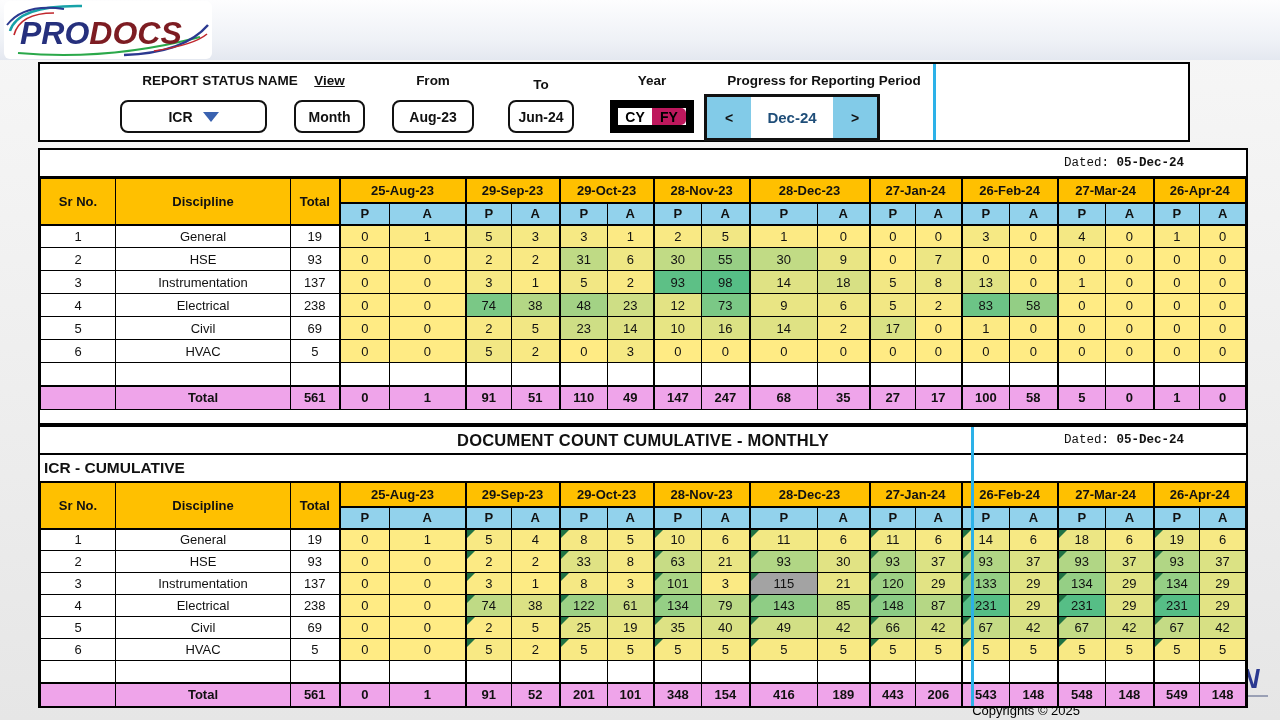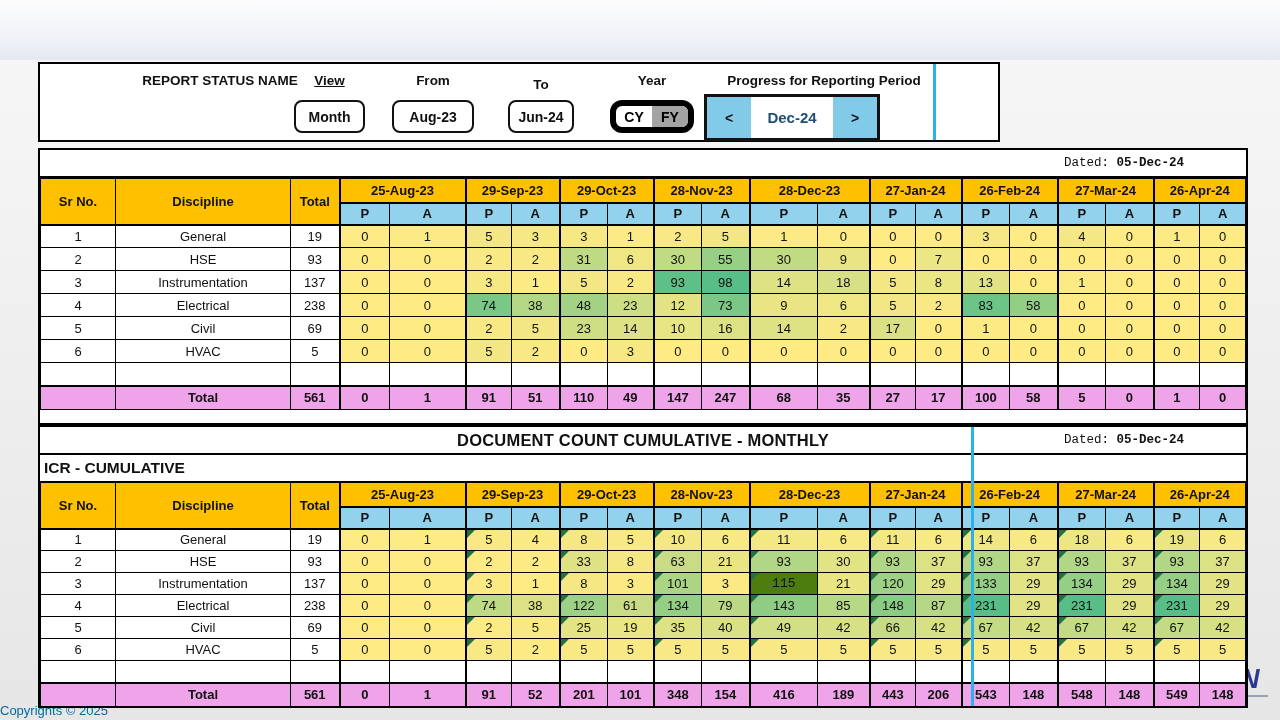--- a/index.html
+++ b/index.html
@@ -7,30 +7,30 @@
   body { font-family:"Liberation Sans", sans-serif; background:linear-gradient(180deg,#f7f7f7 0%,#ededed 60%,#e6e6e6 100%); position:relative; }
 
   
   .header-band { position:absolute; left:0; top:0; width:1280px; height:60px;
     background:linear-gradient(180deg,#fdfdfe 0%,#eef1f6 70%,#e4e8f0 100%); z-index:2;}
   .logo-wrap { position:absolute; left:4px; top:1px; width:208px; height:58px; background:#fff; border-radius:6px; }
   .page-title { position:absolute; left:214px; top:8px; width:1062px; font-size:26px; font-weight:bold; font-style:italic;
     color:#1b2e6b; letter-spacing:-0.2px; text-shadow:1px 1px 1px rgba(90,100,140,.35); white-space:nowrap; }
 
   
-  .control-panel { position:absolute; left:38px; top:62px; width:962px; height:80px; background:#fff;
+  .control-panel { position:absolute; left:38px; top:62px; width:1152px; height:80px; background:#fff;
     border:2px solid #000; z-index:2; }
   .ctl-label { position:absolute; top:9px; text-align:center; font-size:13.5px; font-weight:bold; color:#111; }
   .box { position:absolute; top:36px; height:33px; background:#fff; border:2px solid #111; border-radius:8px;
     display:flex; align-items:center; justify-content:center; font-size:14px; font-weight:bold; color:#111; }
   .dd-arrow { display:inline-block; margin-left:10px; width:0; height:0; border-left:8px solid transparent;
     border-right:8px solid transparent; border-top:10px solid #3a62b0; }
-  .year-toggle { position:absolute; top:36px; height:33px; border:6px solid #000000; border-radius:12px; display:flex; overflow:hidden; background:#fff; }
+  .year-toggle { position:absolute; top:36px; height:33px; border:8px solid #000000; border-radius:0; display:flex; overflow:hidden; background:#fff; }
   .year-opt { flex:1; display:flex; align-items:center; justify-content:center; font-size:14px; font-weight:bold; }
-  .year-opt.sel { background:#a3a3a3; border-radius:0 5px 5px 0; }
+  .year-opt.sel { background:#be185d; border-radius:0 5px 5px 0; }
   .stepper { position:absolute; top:30px; height:47px; border:3px solid #111; display:flex; background:#fff; }
   .step-btn { width:44px; display:flex; align-items:center; justify-content:center; background:#82cbe8; font-size:14px; font-weight:bold; color:#111; }
   .step-val { width:82px; display:flex; align-items:center; justify-content:center; font-size:15px; font-weight:bold; color:#1f4e79; }
 
   
   .cyan-line { position:absolute; width:3px; background:#2cb1e8; z-index:4; }
 
   
   .panel { position:absolute; left:38px; width:1210px; background:#fff; border:2px solid #000; overflow:hidden; z-index:3; }
   .panel-summary { top:148px; height:277px; }
@@ -51,32 +51,49 @@
   th.bL, td.bL { border-left:2px solid #000 !important; }
   .panel-summary tbody td { height:23px; }
   .panel-cum tbody td { height:22px; }
   td.disc { text-align:left; padding-left:5px; }
   tr.totalrow td { background:#efa4ea; font-weight:bold; border-top:2px solid #000; height:24px; }
   td.mk { position:relative; }
   td.mk::before { content:""; position:absolute; left:0; top:0; width:0; height:0;
     border-top:8px solid #1f7244; border-right:8px solid transparent; }
 
   
-  .copyright { position:absolute; left:0; top:703px; width:1080px; text-align:left; font-size:13px; color:#0369a1; z-index:1; }
+  .copyright { position:absolute; left:0; top:703px; width:1080px; text-align:right; font-size:13px; color:#000000; z-index:1; }
   .n-mark { position:absolute; left:1240px; top:664px; z-index:1; font-size:27px; font-weight:bold; font-style:italic; color:#2b3990; }
   .n-mark .ul { position:absolute; left:-6px; top:31px; width:34px; height:2px; background:#9aa0b5; }
 </style>
 </head>
 <body>
 
 <div class="header-band">
+  <div class="logo-wrap">
+    <svg width="208" height="58" viewBox="0 0 208 58">
+      <path d="M6,30 Q14,4 78,5" fill="none" stroke="#17a2a8" stroke-width="2.5"></path>
+      <path d="M3,24 Q20,2 60,8" fill="none" stroke="#2b3990" stroke-width="2"></path>
+      <path d="M10,34 Q16,12 50,12" fill="none" stroke="#c0272d" stroke-width="1.6"></path>
+      <path d="M14,52 Q105,60 196,36" fill="none" stroke="#2aa84a" stroke-width="2.2"></path>
+      <path d="M120,54 Q180,52 204,24" fill="none" stroke="#2b3990" stroke-width="2.4"></path>
+      <path d="M150,50 Q190,44 203,33" fill="none" stroke="#c0272d" stroke-width="1.6"></path>
+      <text x="16" y="43" font-family="Liberation Sans, sans-serif" font-size="32" font-weight="bold" font-style="italic" letter-spacing="0">
+        <tspan fill="#26307d">PRO</tspan><tspan fill="#7d1c22">DOCS</tspan>
+      </text>
+    </svg>
+  </div>
 </div>
 
 <div class="control-panel">
   <div class="ctl-label" style="left:80px;width:200px;">REPORT STATUS NAME</div>
+  <div class="box" style="left:80px;width:147px;">
+    <span>ICR</span>
+    <span class="dd-arrow"></span>
+  </div>
 
   <div class="ctl-label" style="left:254px;width:71px;text-decoration:underline;">View</div>
   <div class="box" style="left:254px;width:71px;">
     <span>Month</span>
   </div>
 
   <div class="ctl-label" style="left:352px;width:82px;">From</div>
   <div class="box" style="left:352px;width:82px;">
     <span>Aug-23</span>
   </div>
@@ -483,21 +500,21 @@
             <td class="disc">Instrumentation</td>
             <td class="tot">137</td>
             <td class="bL" style="background: rgb(255, 235, 132);">0</td>
             <td style="background: rgb(255, 235, 132);">0</td>
             <td class="bL mk" style="background: rgb(251, 234, 132);">3</td>
             <td style="background: rgb(253, 235, 132);">1</td>
             <td class="bL mk" style="background: rgb(245, 232, 132);">8</td>
             <td style="background: rgb(251, 234, 132);">3</td>
             <td class="bL mk" style="background: rgb(171, 213, 133);">101</td>
             <td style="background: rgb(251, 234, 132);">3</td>
-            <td class="bL mk" style="background: #4d7c0f; font-family: Liberation Mono, monospace;">115</td>
+            <td class="bL mk" style="background: #a3a3a3;">115</td>
             <td style="background: rgb(233, 229, 132);">21</td>
             <td class="bL mk" style="background: rgb(158, 209, 133);">120</td>
             <td style="background: rgb(226, 227, 132);">29</td>
             <td class="bL mk" style="background: rgb(149, 207, 133);">133</td>
             <td style="background: rgb(226, 227, 132);">29</td>
             <td class="bL mk" style="background: rgb(149, 207, 133);">134</td>
             <td style="background: rgb(226, 227, 132);">29</td>
             <td class="bL mk" style="background: rgb(149, 207, 133);">134</td>
             <td style="background: rgb(226, 227, 132);">29</td>
           </tr>

